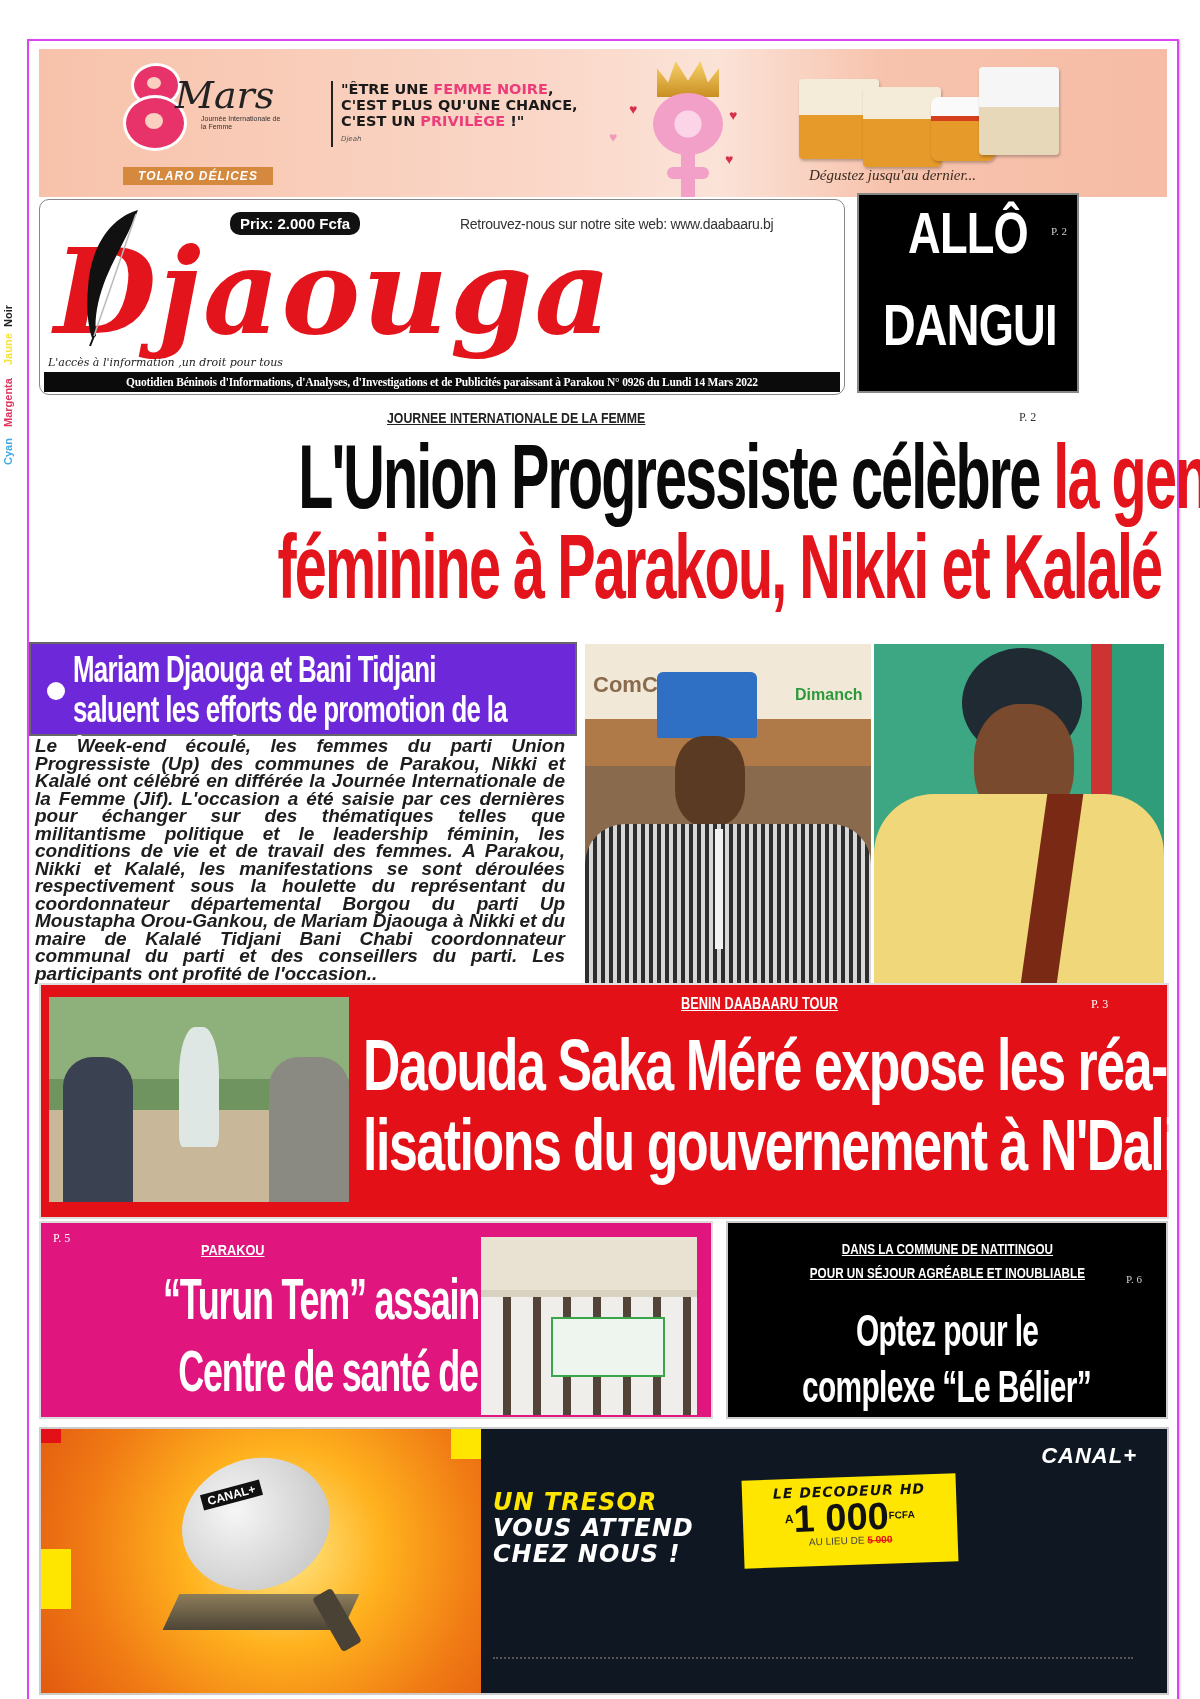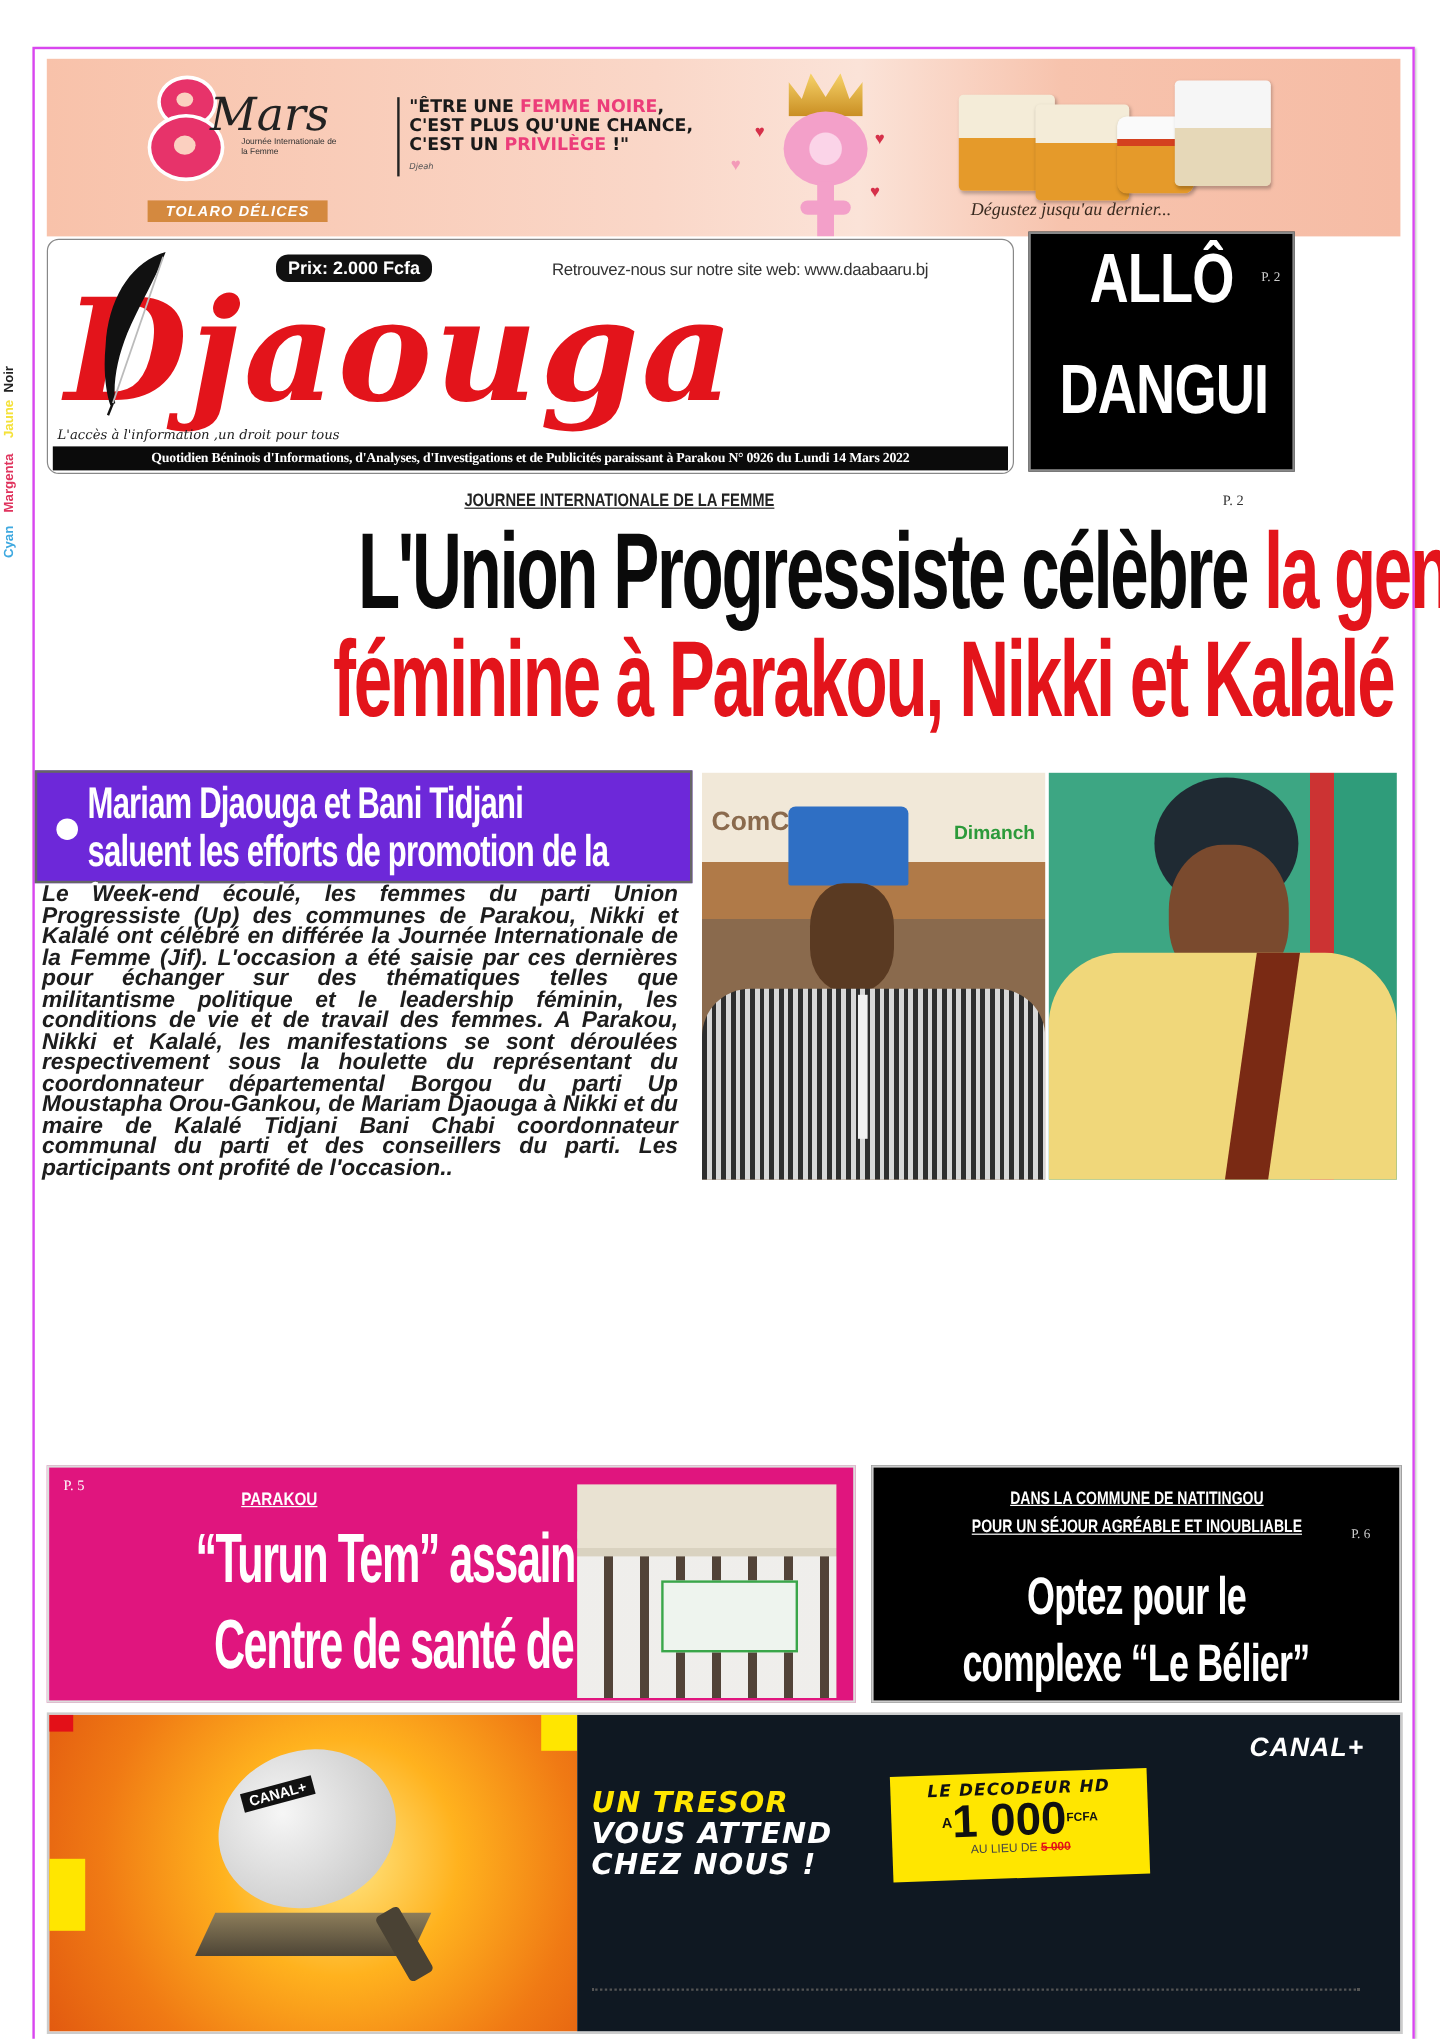--- a/index.html
+++ b/index.html
@@ -199,20 +199,33 @@
     <div style="position:absolute;left:0;top:180px;width:286px;height:160px;background:repeating-linear-gradient(90deg,#2e2e2e 0 4px,#d8d8d8 4px 8px);border-radius:40px 40px 0 0;"></div>
     <div style="position:absolute;left:130px;top:185px;width:8px;height:120px;background:#f2f2f2;"></div>
   </div>
   <div class="photo p-woman">
     <div style="position:absolute;left:88px;top:4px;width:120px;height:110px;background:#1f2a33;border-radius:50%;"></div>
     <div style="position:absolute;left:100px;top:60px;width:100px;height:120px;background:#7a4a2e;border-radius:45%;"></div>
     <div style="position:absolute;left:0;top:150px;width:290px;height:190px;background:#f0d77a;border-radius:60px 60px 0 0;"></div>
     <div style="position:absolute;left:160px;top:150px;width:36px;height:190px;background:#7a2a14;transform:skewX(-8deg);"></div>
   </div>
 
+  <div class="red-banner">
+    <div class="photo p-interview">
+      <div style="position:absolute;left:130px;top:30px;width:40px;height:120px;background:#dfe7e4;border-radius:40% 40% 10% 10%;"></div>
+      <div style="position:absolute;left:14px;top:60px;width:70px;height:145px;background:#3a4150;border-radius:30px 30px 0 0;"></div>
+      <div style="position:absolute;left:220px;top:60px;width:80px;height:145px;background:#8a8a82;border-radius:30px 30px 0 0;"></div>
+    </div>
+    <div class="rb-kicker">BENIN DAABAARU TOUR</div>
+    <div class="rb-pg">P. 3</div>
+    <div class="rb-title">
+      <div>Daouda Saka Méré expose les réa-</div>
+      <div>lisations du gouvernement à N'Dali</div>
+    </div>
+  </div>
 
   <div class="pink-box">
     <div class="pb-pg">P. 5</div>
     <div class="pb-kicker">PARAKOU</div>
     <div class="pb-title">
       <div><span class="inner">“Turun Tem” assainit le</span></div>
       <div><span class="inner">Centre de santé de Tourou</span></div>
     </div>
     <div class="photo p-group">
       <div style="position:absolute;left:0;top:60px;width:216px;height:118px;background:repeating-linear-gradient(90deg,#f3f3f3 0 22px,#3a2a20 22px 30px);opacity:.85;"></div>

